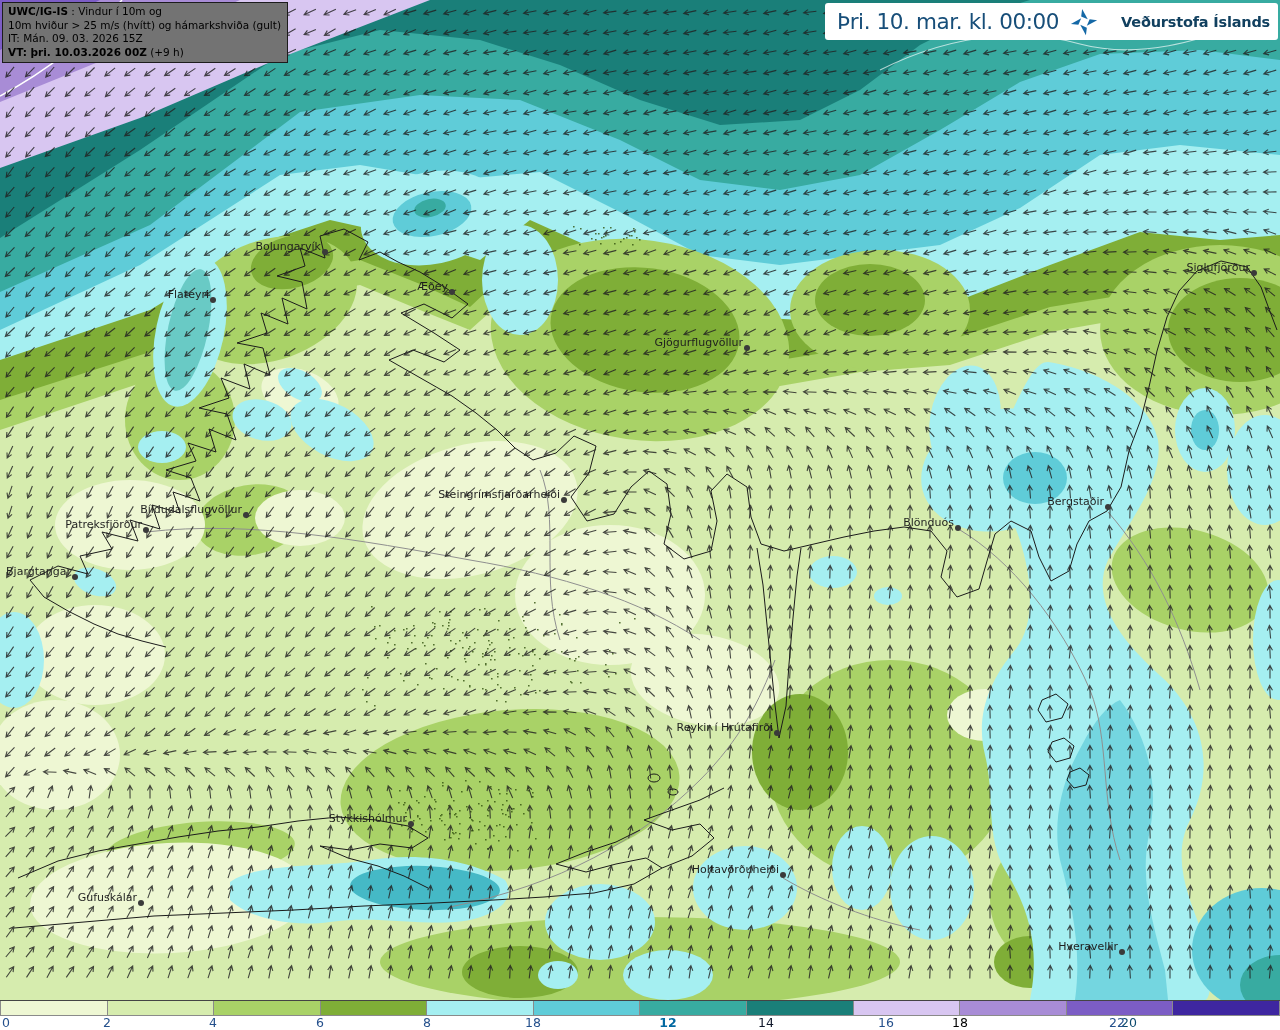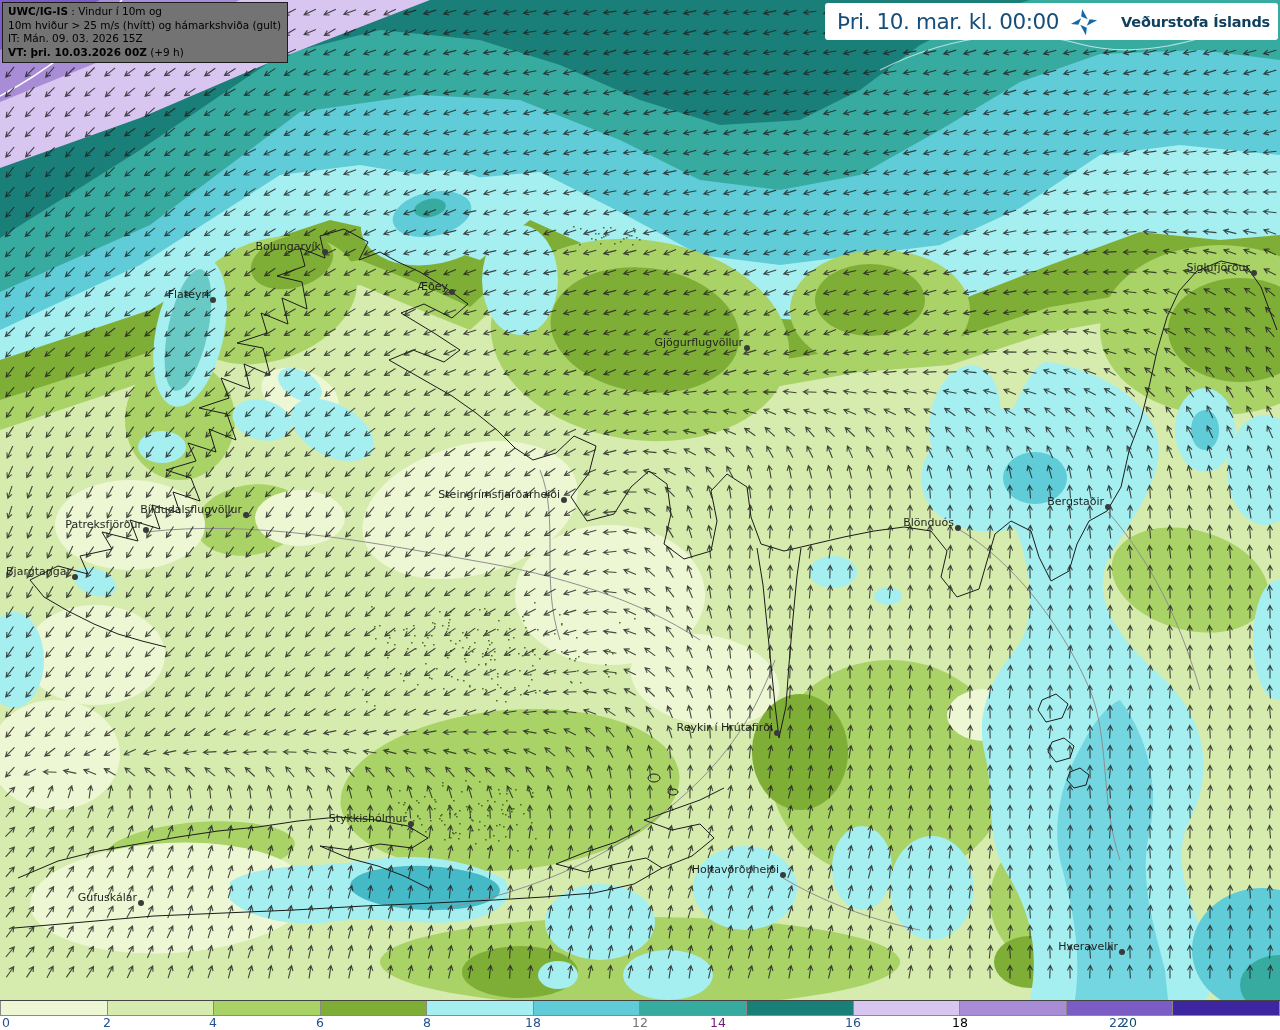--- a/index.html
+++ b/index.html
@@ -263,22 +263,22 @@
         <div class="seg" style="background: rgb(124, 93, 197);"></div>
         <div class="seg" style="background: rgb(62, 38, 160);"></div>
       </div>
     <div id="cb-labels">
         <span class="cb-tick first" style="left: 2px; color: rgb(36, 80, 140);">0</span>
         <span class="cb-tick" style="left: 107px; color: rgb(36, 80, 140);">2</span>
         <span class="cb-tick" style="left: 213px; color: rgb(36, 80, 140);">4</span>
         <span class="cb-tick" style="left: 320px; color: rgb(36, 80, 140);">6</span>
         <span class="cb-tick" style="left: 427px; color: rgb(36, 80, 140);">8</span>
         <span class="cb-tick" style="left: 533px; color: rgb(36, 80, 140);">18</span>
-        <span class="cb-tick" style="left: 640px; color: #737373;">12</span>
-        <span class="cb-tick" style="left: 718px; color: #701a75;">14</span>
-        <span class="cb-tick" style="left: 853px; color: rgb(36, 80, 140);">16</span>
+        <span class="cb-tick" style="left: 668px; color: #0369a1; font-weight: bold;">12</span>
+        <span class="cb-tick" style="left: 766px; color: #0f172a;">14</span>
+        <span class="cb-tick" style="left: 886px; color: rgb(36, 80, 140);">16</span>
         <span class="cb-tick" style="left: 960px; color: #000000;">18</span>
         <span class="cb-tick" style="left: 1129px; color: #0c4a6e;">20</span>
         <span class="cb-tick" style="left: 1117px; color: rgb(36, 80, 140); text-align: center;">22</span>
       </div>
   </div>
 
 </div>
 
 </body></html>

